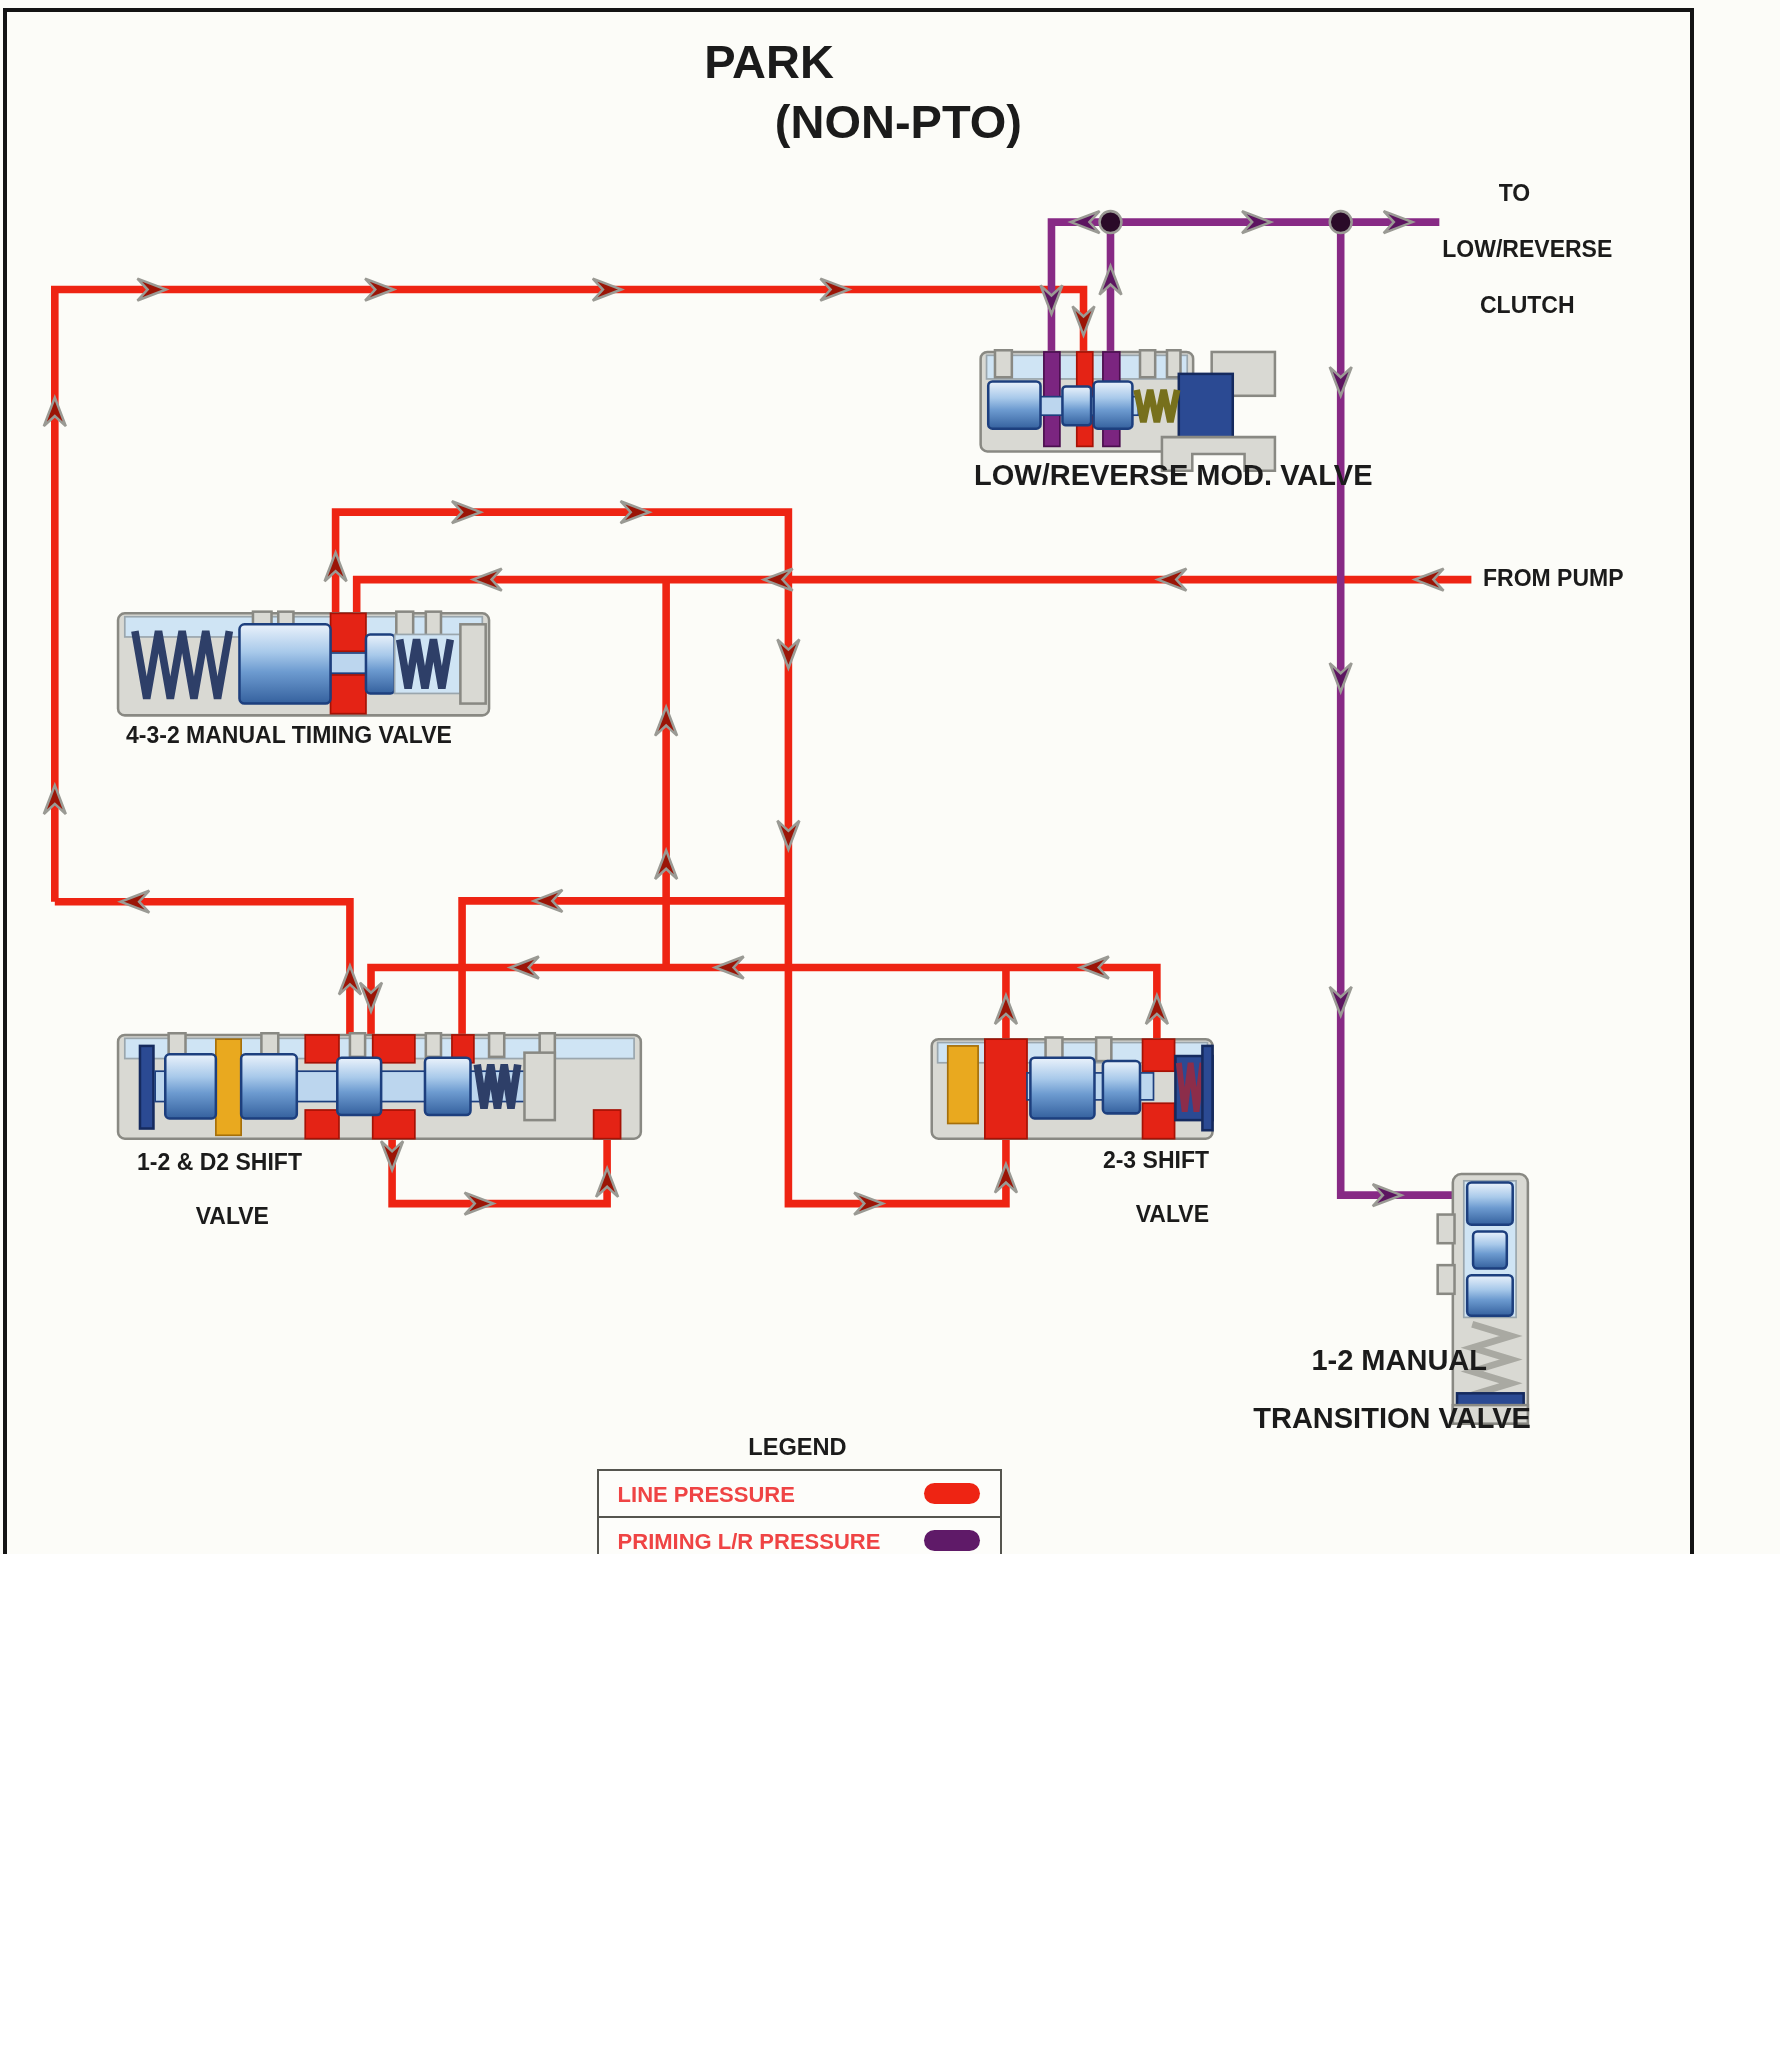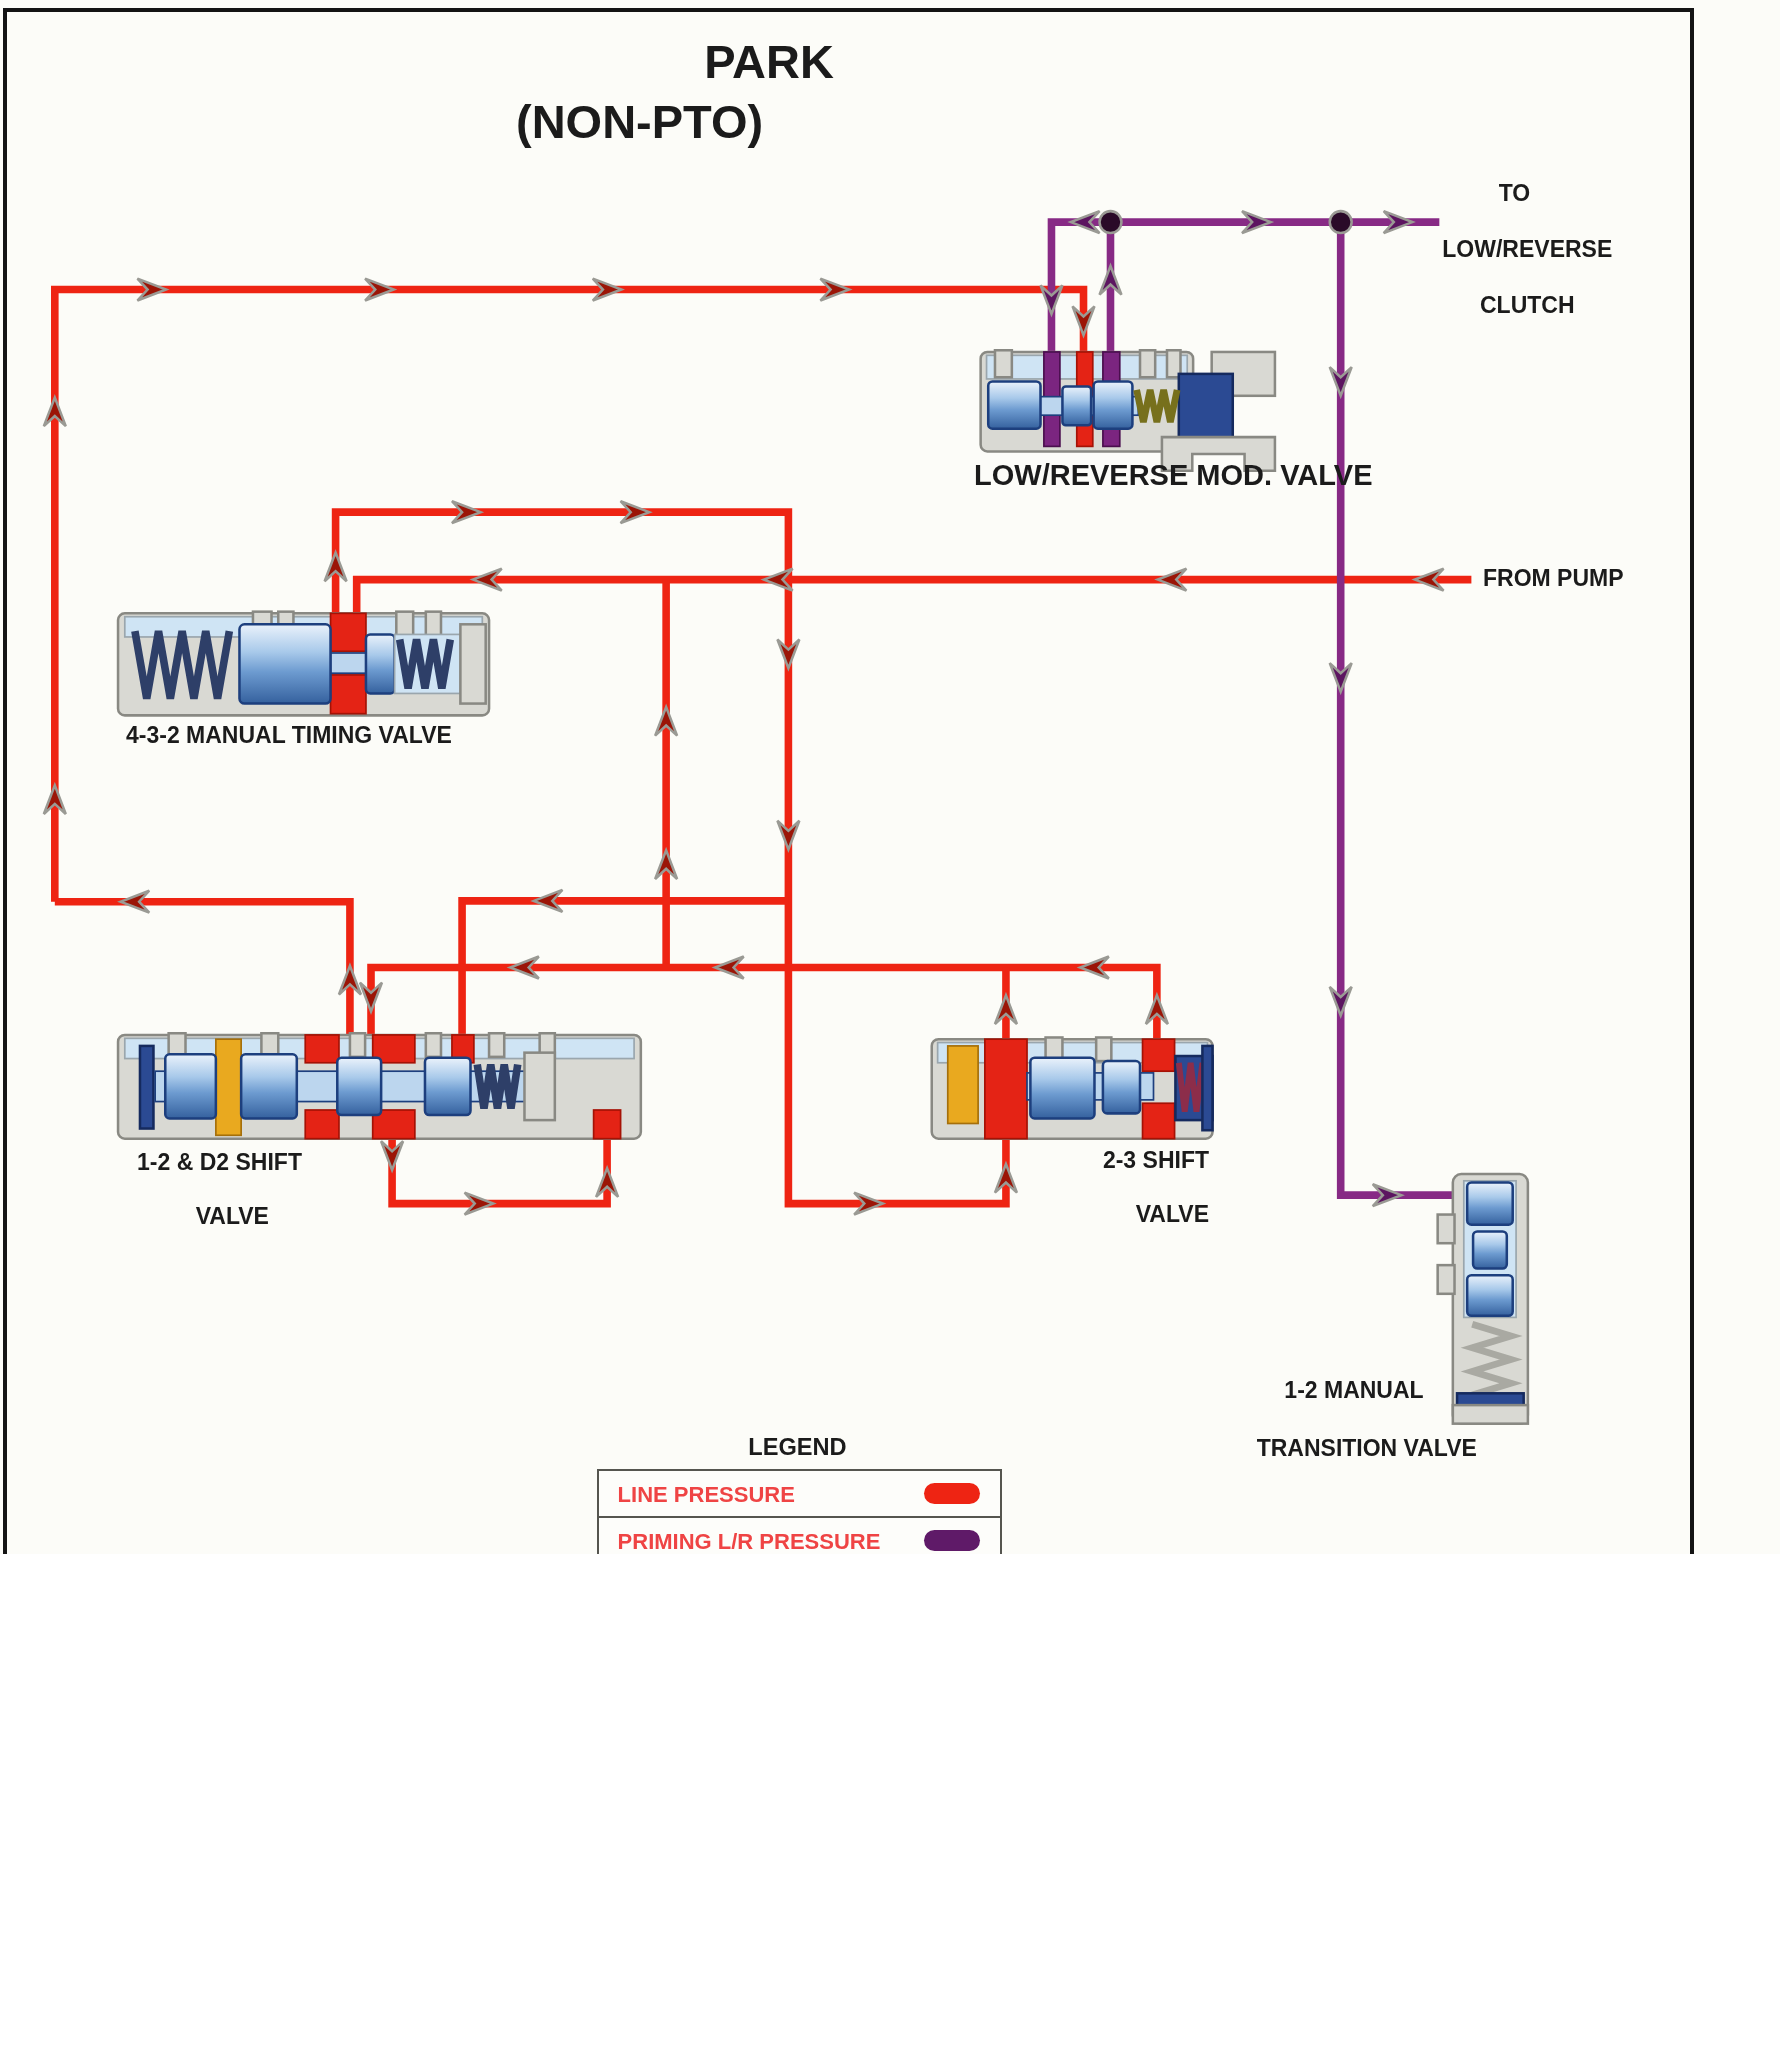--- a/index.html
+++ b/index.html
@@ -1,28 +1,28 @@
 <!DOCTYPE html>
 <html style="font-size:13.5px"><head>
 <meta charset="utf-8">
 <style>
   html,body{margin:0;padding:0;}
   .page{position:relative;width:1780px;height:1554px;background:#fcfcf8;font-family:"Liberation Sans",sans-serif;overflow:hidden;}
   .frame{position:absolute;left:3.4px;top:8.4px;width:1683px;height:1639px;border:4.2px solid #141414;}
   .diagram-svg{position:absolute;left:0;top:0;}
   .lbl{position:absolute;color:#1b1b1b;font-weight:bold;letter-spacing:0px;white-space:pre;}
   .title1{left:516px;top:34px;width:506px;font-size:47px;text-align:center;}
-  .title2{left:516px;top:94px;width:506px;font-size:47px;text-align:left;}
+  .title2{left:516px;top:94px;width:506px;font-size:47px;text-align:right;}
   .toclutch{left:1388px;top:179px;width:253px;font-size:23px;line-height:28px;text-align:center;}
   .frompump{left:1483px;top:565px;font-size:23px;}
   .lrmod{left:974px;top:459px;font-size:29px;text-align:center;}
   .timing{left:126px;top:722px;font-size:23px;}
   .shift12{left:114px;top:1149px;width:211px;font-size:23px;line-height:27px;text-align:center;}
   .shift23{left:1036px;top:1147px;width:173px;font-size:23px;line-height:27px;text-align:right;}
-  .transition{left:1221px;top:1346px;width:266px;font-size:23px;line-height:29px;text-align:center;margin-top:30px;}
+  .transition{left:1221px;top:1346px;width:266px;font-size:29px;line-height:29px;text-align:right;}
   .legend-title{left:671px;top:1434px;width:253px;font-size:23.6px;text-align:center;}
   .legend-box{position:absolute;left:597px;top:1469px;width:401px;height:89px;border:2.5px solid #55554f;background:#fdfdfa;}
   .legend-row{position:relative;height:45px;}
   .legend-row + .legend-row{border-top:2.5px solid #55554f;padding-left:16px;}
   .legend-label{position:absolute;left:18.6px;top:11px;font-size:22px;font-weight:bold;color:#ef4444;}
   .legend-swatch{position:absolute;right:20px;top:11.8px;width:56px;height:21px;border-radius:11px;}
   .sw0{background:#ee2413;}
   .sw1{background:#5f1a68;}
   .footer-line{position:absolute;left:0px;top:1973px;width:1494px;height:5px;background:#3a78c8;}
   .pagenum{left:793px;top:1983px;width:101px;font-size:37px;text-align:center;font-weight:bold;color:#8b5cf6;}

